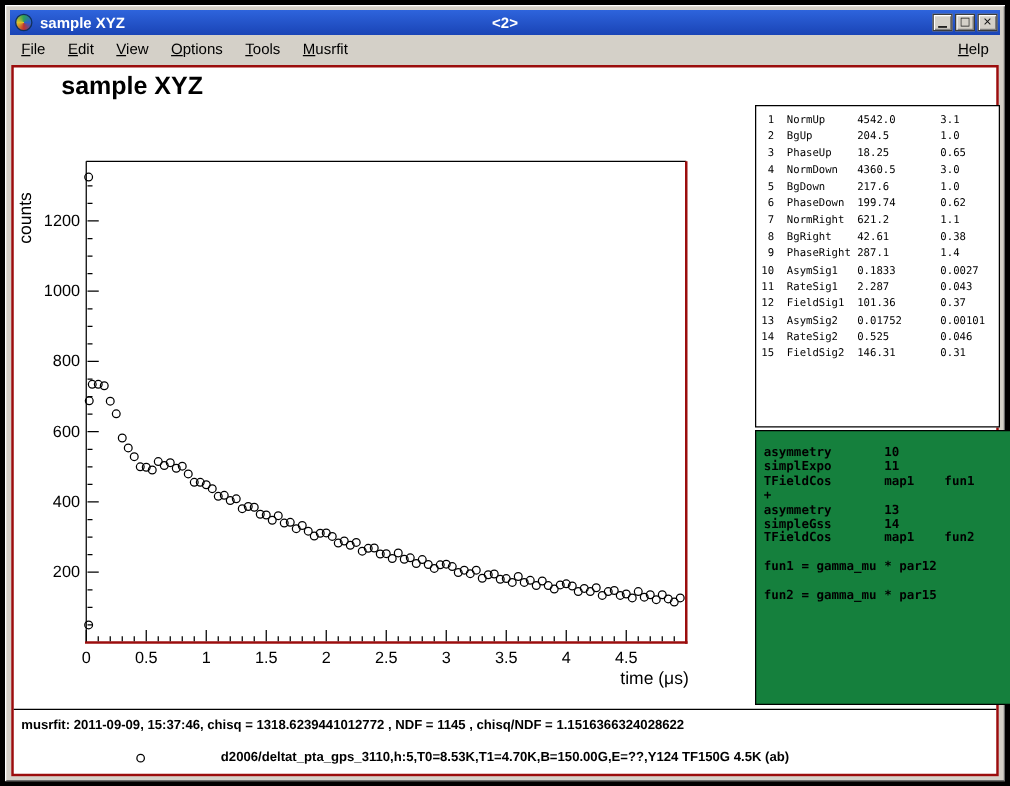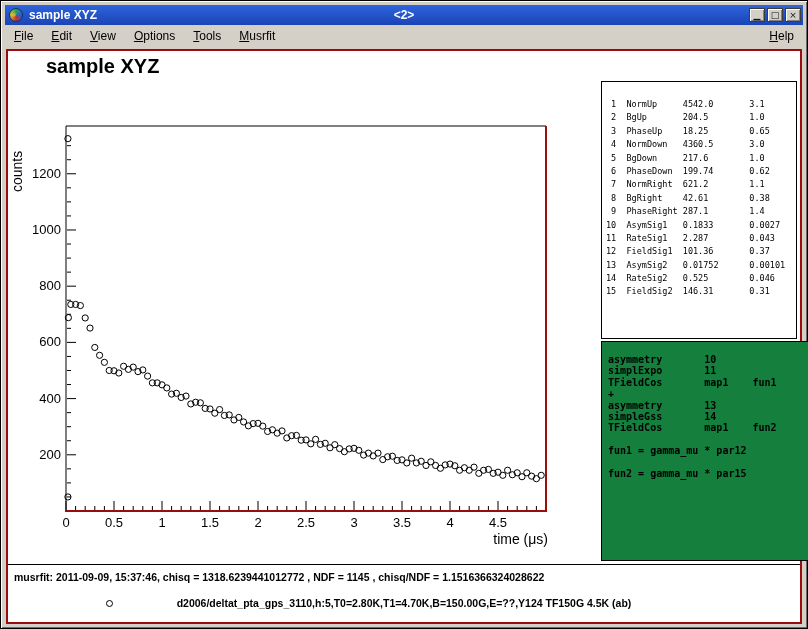--- a/index.html
+++ b/index.html
@@ -1,20 +1,20 @@
 <!DOCTYPE html>
 <html><head>
 <meta charset="utf-8">
 <style>
   * { box-sizing: border-box; margin: 0; padding: 0; }
   html,body { width: 808px; height: 629px; overflow: hidden; }
   body { font-family: "Liberation Sans", sans-serif; background: #d4d0c8; }
 
   .window { position: absolute; inset: 0; background: #d4d0c8;
-    border: 1px solid #000000;
+    border: 4px solid #000000;
     box-shadow: inset 1px 1px 0 #ffffff, inset -1px -1px 0 #6b6b6b; }
 
   .titlebar { position: absolute; left: 4px; top: 4px; right: 4px; height: 20px;
     background: linear-gradient(180deg, #2e64dc, #1a44b6);
     display: flex; align-items: center; padding: 0 2px; color: #fff; }
   .app-icon { width: 14px; height: 14px; border-radius: 50%; margin-left: 2px;
     background: conic-gradient(#2aa05a, #2a5fd0, #c03030, #ddc22a, #2aa05a);
     border: 1px solid #10305a; }
   .title-text { font-weight: bold; font-size: 12px; margin-left: 6px; }
   .title-center { position: absolute; left: 50%; transform: translateX(-50%);
@@ -35,21 +35,21 @@
     background: #ffffff; border: 2px solid #9b0d0d; }
 
   .page-title { position: absolute; left: 38px; top: 4px;
     font-size: 20px; font-weight: bold; color: #000; }
 
   #chart { position: absolute; left: 0; top: 26px; }
   #chart text { font-family: "Liberation Sans", sans-serif; fill: #000; }
 
   .stats-box { position: absolute; left: 593px; top: 30px; width: 196px; height: 258px;
     border: 1px solid #000; font-family: "DejaVu Sans Mono", monospace;
-    font-size: 8.5px; line-height: 13.4px; padding: 16px 0 0 4px;
+    font-size: 8.5px; line-height: 13.4px; padding: 5px 0 0 4px;
     white-space: pre; color: #000; background: #fff; }
   .stats-row { height: 13.4px; }
 
   .theory-box { position: absolute; left: 593px; top: 290px; width: 235px; height: 220px;
     border: 1px solid #000; font-family: "DejaVu Sans Mono", monospace;
     font-size: 10px; font-weight: bold; line-height: 11.4px;
     padding: 12px 0 0 6px; white-space: pre; color: #000; background: #15803d; }
   .theory-line { min-height: 11.4px; }
 
   .bottom-sep { position: absolute; left: 0; right: 0; top: 513px;
@@ -296,17 +296,17 @@
       </svg>
 
     <div class="stats-box" id="stats-box"><div class="stats-row"> 1  NormUp     4542.0       3.1</div><div class="stats-row"> 2  BgUp       204.5        1.0</div><div class="stats-row"> 3  PhaseUp    18.25        0.65</div><div class="stats-row"> 4  NormDown   4360.5       3.0</div><div class="stats-row"> 5  BgDown     217.6        1.0</div><div class="stats-row"> 6  PhaseDown  199.74       0.62</div><div class="stats-row"> 7  NormRight  621.2        1.1</div><div class="stats-row"> 8  BgRight    42.61        0.38</div><div class="stats-row"> 9  PhaseRight 287.1        1.4</div><div class="stats-row">10  AsymSig1   0.1833       0.0027</div><div class="stats-row">11  RateSig1   2.287        0.043</div><div class="stats-row">12  FieldSig1  101.36       0.37</div><div class="stats-row">13  AsymSig2   0.01752      0.00101</div><div class="stats-row">14  RateSig2   0.525        0.046</div><div class="stats-row">15  FieldSig2  146.31       0.31</div></div>
     <div class="theory-box" id="theory-box"><div class="theory-line">asymmetry       10</div><div class="theory-line">simplExpo       11</div><div class="theory-line">TFieldCos       map1    fun1</div><div class="theory-line">+</div><div class="theory-line">asymmetry       13</div><div class="theory-line">simpleGss       14</div><div class="theory-line">TFieldCos       map1    fun2</div><div class="theory-line"> </div><div class="theory-line">fun1 = gamma_mu * par12</div><div class="theory-line"> </div><div class="theory-line">fun2 = gamma_mu * par15</div></div>
 
     <div class="bottom-sep"></div>
     <div class="status-line">musrfit: 2011-09-09, 15:37:46, chisq = 1318.6239441012772 , NDF = 1145 , chisq/NDF = 1.1516366324028622</div>
 
     <div class="legend-row">
       <span class="legend-marker"></span>
-      <span class="legend-text">d2006/deltat_pta_gps_3110,h:5,T0=2.80K,T1=4.70K,B=150.00G,E=??,Y124 TF150G 4.5K (ab)</span>
+      <span class="legend-text">d2006/deltat_pta_gps_3110,h:5,T0=8.53K,T1=4.70K,B=150.00G,E=??,Y124 TF150G 4.5K (ab)</span>
     </div>
   </div>
 
 </div>
 
 </body></html>

